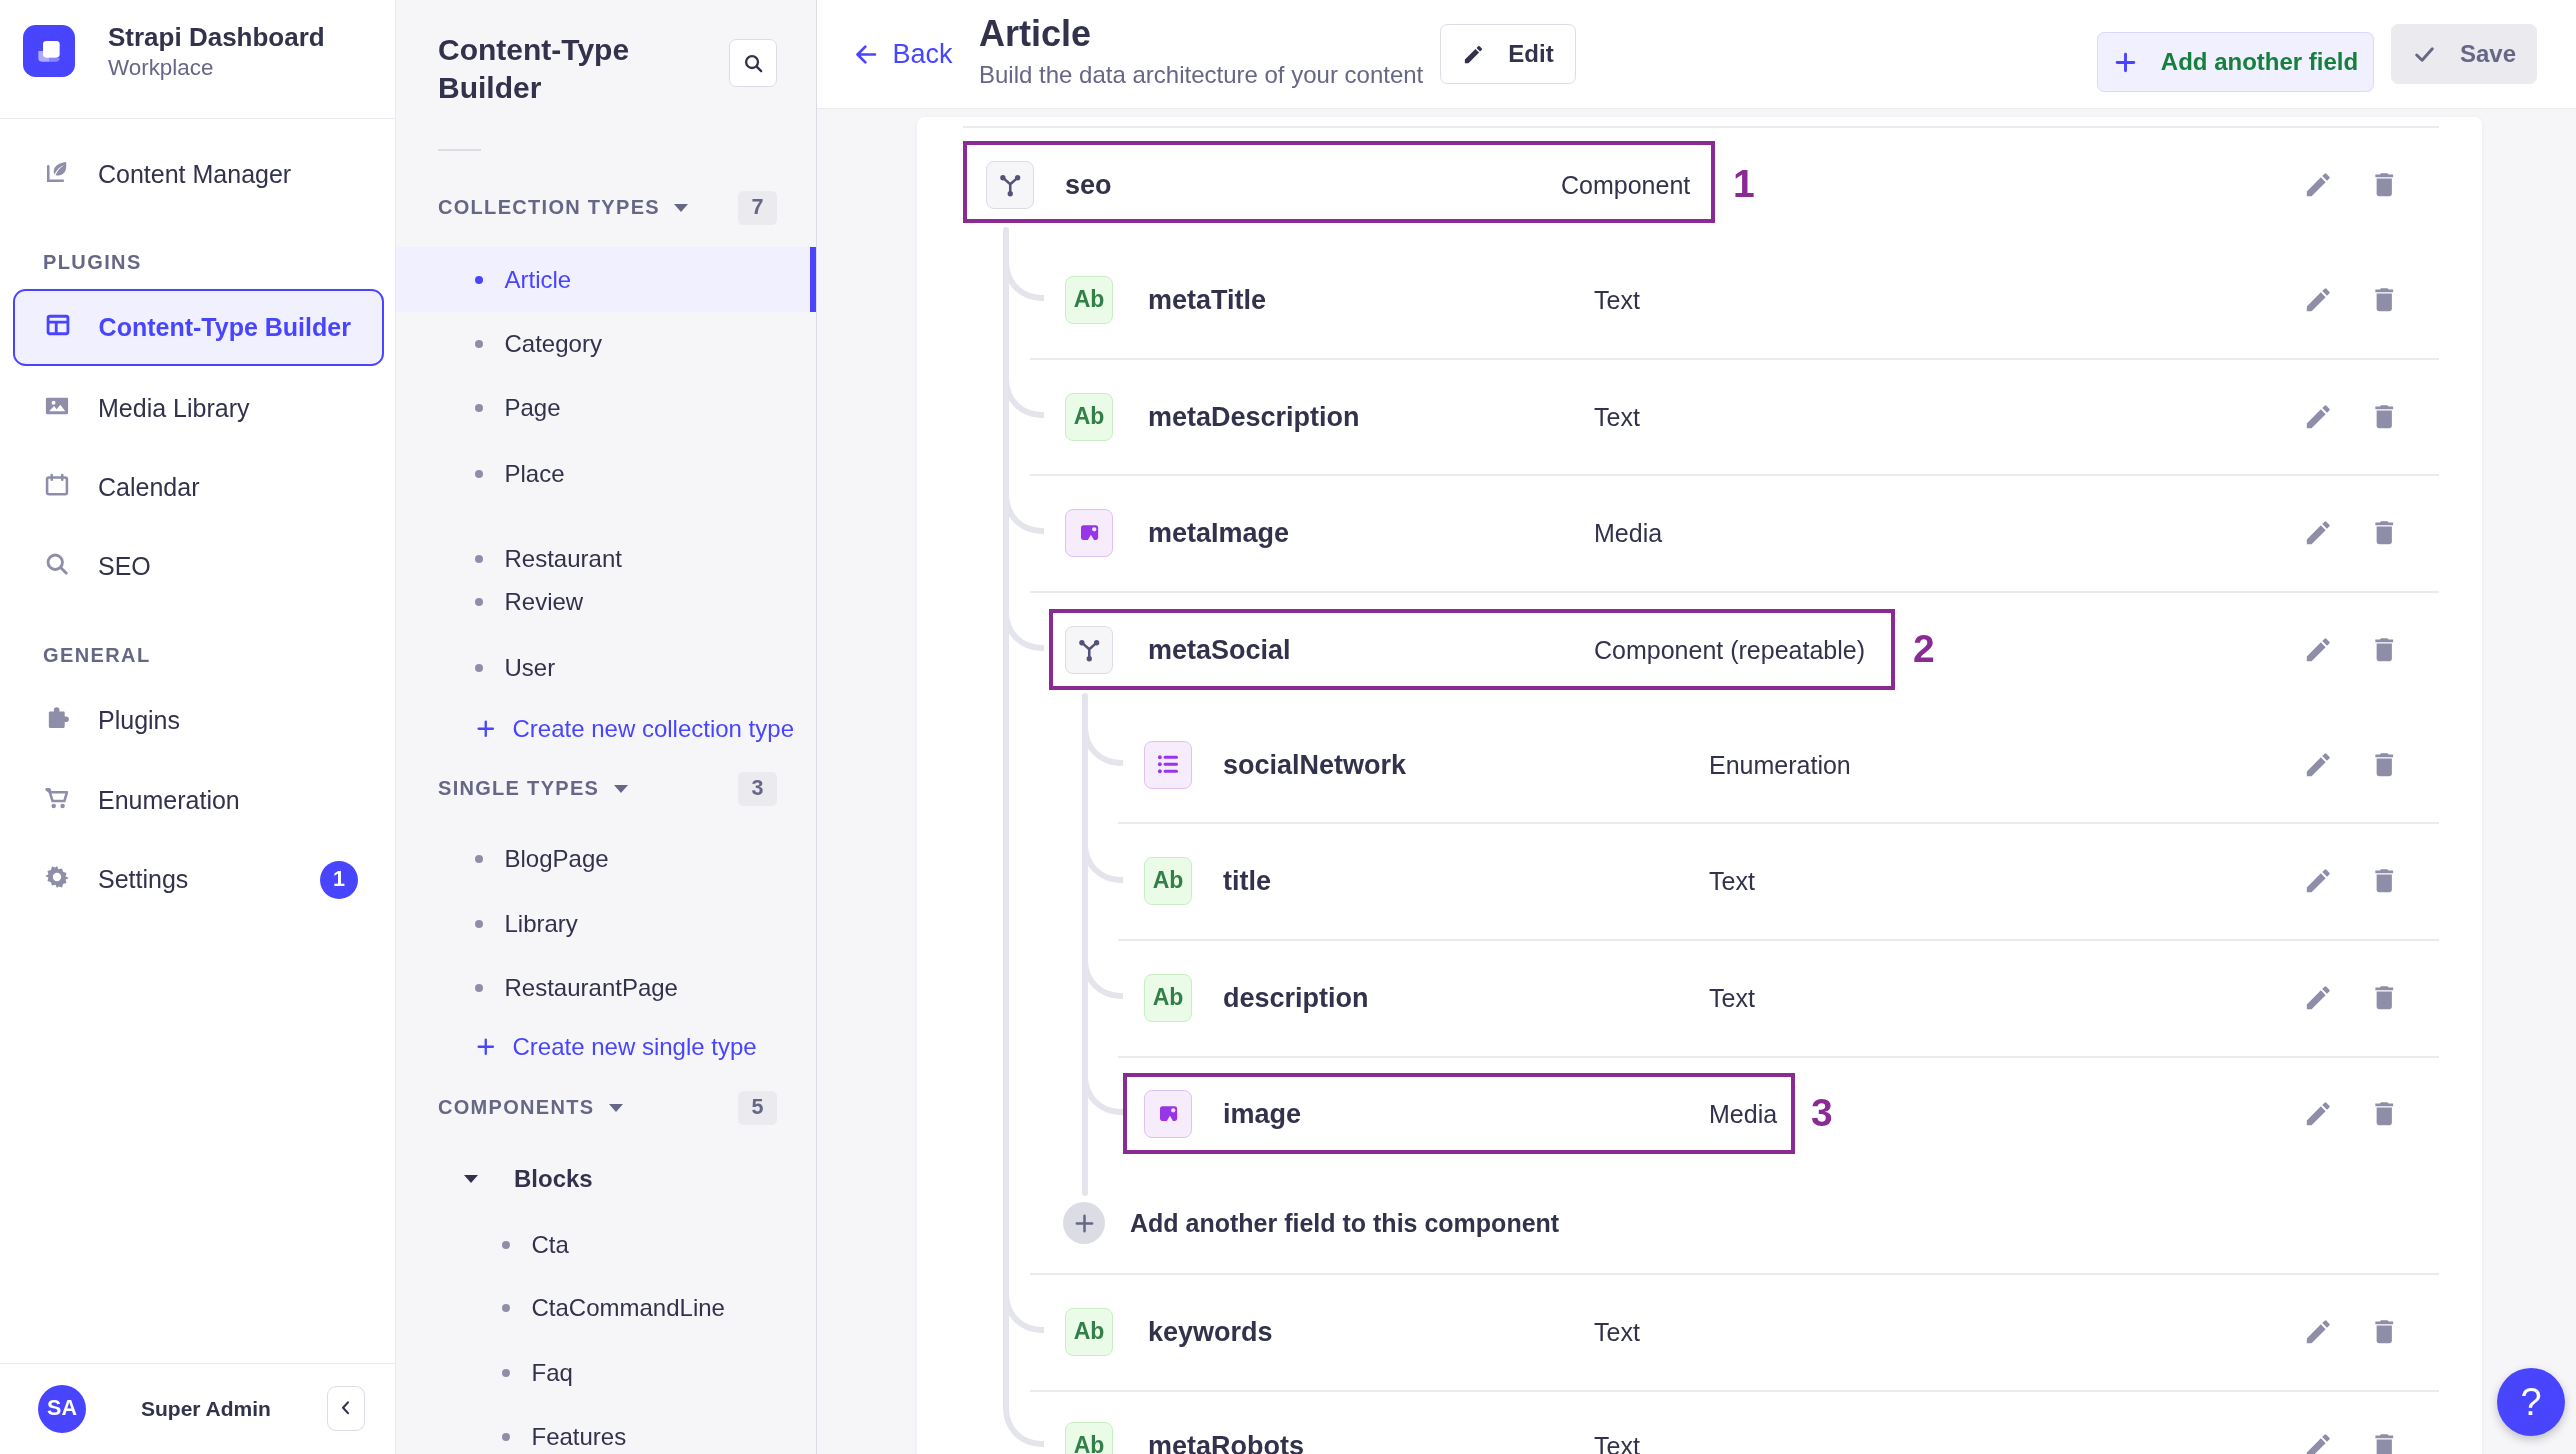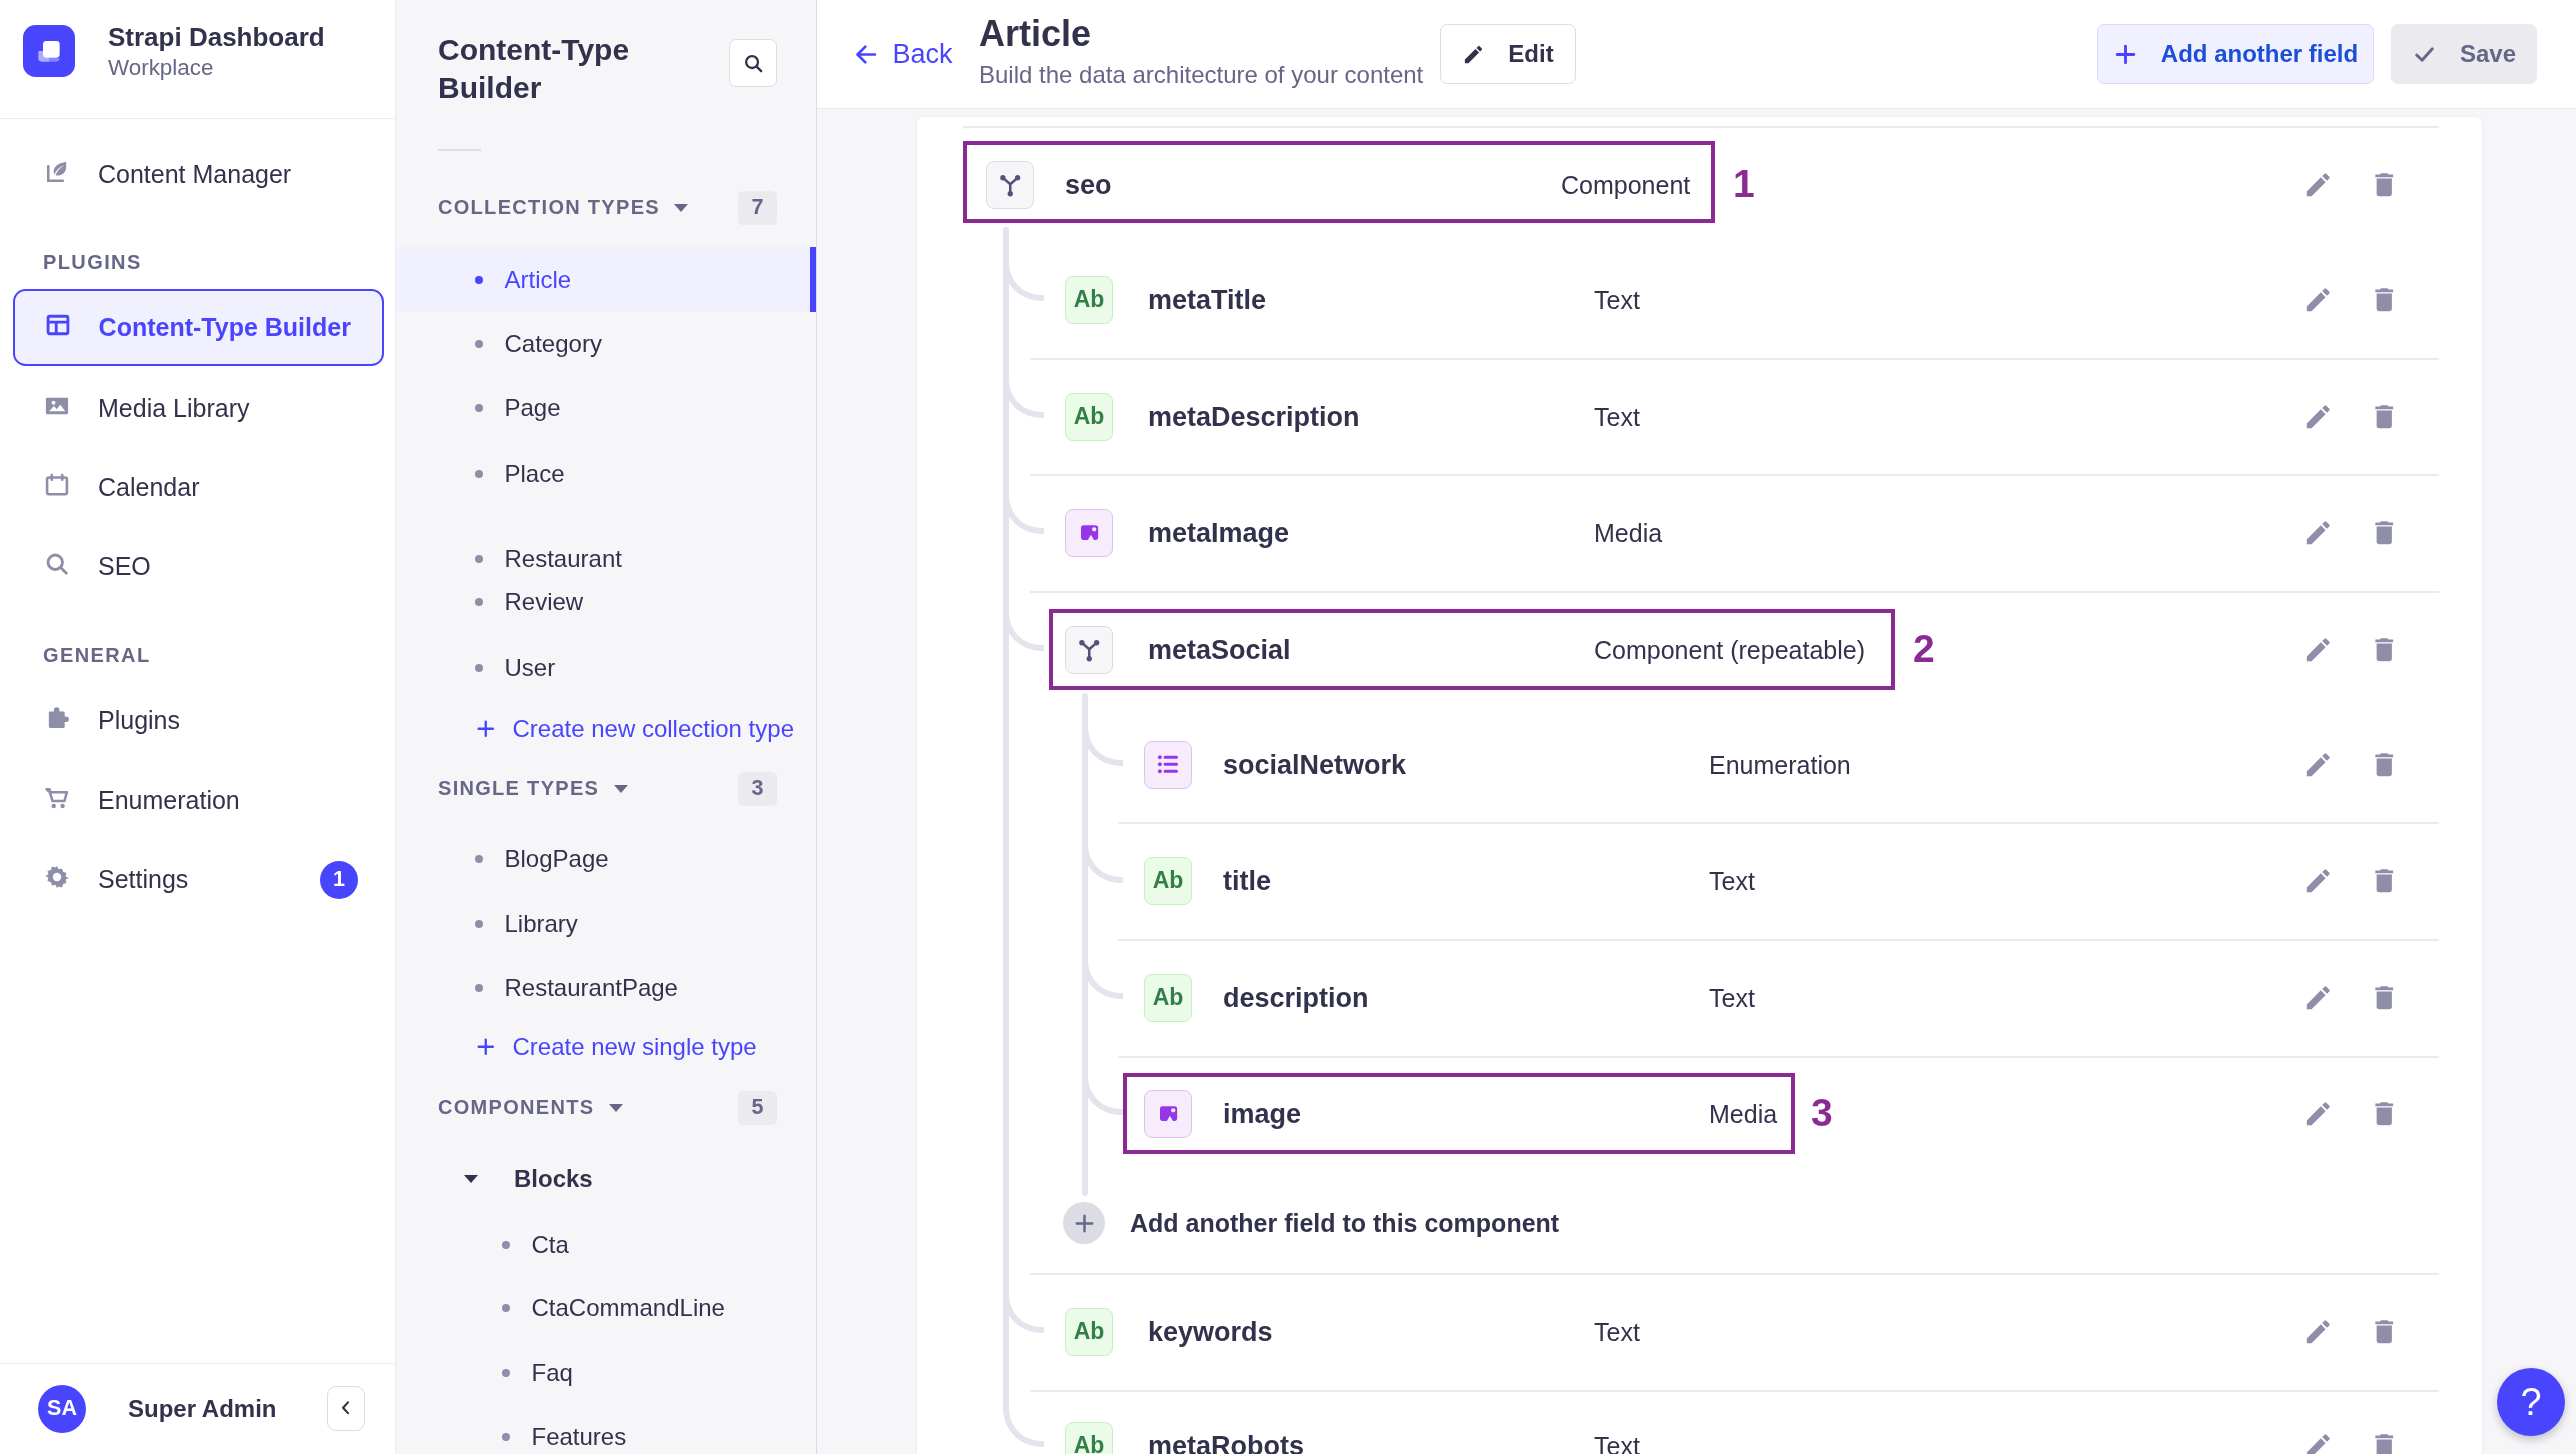--- a/index.html
+++ b/index.html
@@ -13,21 +13,21 @@
   .brand-title{font-size:26px;font-weight:700;color:#32324d;line-height:1.2;}
   .brand-sub{font-size:22.4px;color:#666687;margin-top:2.7px;}
   .sb-divider{position:absolute;left:0;top:118px;width:100%;height:0.9px;background:#eaeaef;}
   .snav{position:absolute;left:0;width:395px;height:65px;display:flex;align-items:center;gap:27px;padding-left:43px;font-size:25px;color:#32324d;cursor:pointer;}
   .snav svg{width:28px;height:28px;flex:none;}
   .slabel{position:absolute;left:43px;font-size:20px;font-weight:700;letter-spacing:1.4px;color:#666687;}
   .ctb-active{position:absolute;left:12.6px;top:289px;width:371px;height:77px;border:2.7px solid #4945ff;background:#f0f0ff;border-radius:12.6px;display:flex;align-items:center;gap:27px;padding-left:29px;font-size:25px;font-weight:600;color:#4945ff;cursor:pointer;}
   .nav-badge{position:absolute;left:320px;top:50%;transform:translateY(-50%);min-width:38px;height:38px;border-radius:19px;background:#4945ff;color:#fff;font-size:21.5px;font-weight:600;display:flex;align-items:center;justify-content:center;}
   .userrow{position:absolute;left:0;top:1363px;width:396px;height:91px;border-top:0.9px solid #eaeaef;}
   .avatar{position:absolute;left:38px;top:20.6px;width:48px;height:48px;border-radius:50%;background:#4945ff;color:#fff;font-size:21.5px;font-weight:700;display:flex;align-items:center;justify-content:center;}
-  .uname{position:absolute;left:128px;top:50%;transform:translateY(-50%);font-size:24px;font-weight:600;color:#32324d;}
+  .uname{position:absolute;left:141px;top:50%;transform:translateY(-50%);font-size:21px;font-weight:600;color:#32324d;}
   .collapse{position:absolute;left:327px;top:21.5px;width:38px;height:45px;border:0.9px solid #dcdce4;border-radius:9px;background:#fff;display:flex;align-items:center;justify-content:center;cursor:pointer;}
 
   
   .panel{position:absolute;left:396px;top:0;width:421px;height:1454px;background:#f6f6f9;border-right:0.9px solid #dcdce4;}
   .panel-title{position:absolute;left:42px;top:30.5px;width:260px;font-size:30px;font-weight:700;color:#32324d;line-height:1.28;}
   .search-btn{position:absolute;left:333px;top:39px;width:48px;height:48px;background:#fff;border:0.9px solid #dcdce4;border-radius:7.2px;display:flex;align-items:center;justify-content:center;cursor:pointer;}
   .panel-hr{position:absolute;left:42px;top:149px;width:43px;height:1.8px;background:#dcdce4;}
   .psec{position:absolute;left:42px;width:339px;height:39px;display:flex;align-items:center;gap:14.4px;font-size:20px;font-weight:700;letter-spacing:1.3px;color:#666687;cursor:pointer;}
   .caret{width:0;height:0;border-left:7.2px solid transparent;border-right:7.2px solid transparent;border-top:8px solid #666687;}
   .pbadge{margin-left:auto;min-width:39px;height:34px;border-radius:5.4px;background:#eaeaef;color:#666687;font-size:21.5px;font-weight:600;letter-spacing:0;display:flex;align-items:center;justify-content:center;}
@@ -42,21 +42,21 @@
   .pgroup{position:absolute;left:0;width:420px;height:65px;display:flex;align-items:center;gap:36px;padding-left:68px;font-size:24px;font-weight:700;color:#32324d;cursor:pointer;}
   .caret-sm{width:0;height:0;border-left:7.2px solid transparent;border-right:7.2px solid transparent;border-top:8px solid #32324d;}
 
   
   .mheader{position:absolute;left:817px;top:0;width:1759px;height:109px;background:#fff;border-bottom:0.9px solid #eaeaef;z-index:2;}
   .back{position:absolute;left:36px;top:0;height:109px;display:flex;align-items:center;gap:12.6px;color:#4945ff;font-size:27px;cursor:pointer;}
   .htitle{position:absolute;left:162px;top:12.6px;font-size:36px;font-weight:700;color:#32324d;}
   .hsub{position:absolute;left:162px;top:61px;font-size:24px;color:#666687;}
   .btn{position:absolute;top:24px;height:60px;border-radius:7.2px;display:flex;align-items:center;justify-content:center;gap:23px;font-size:24px;font-weight:600;cursor:pointer;}
   .btn-edit{left:623px;width:136px;background:#fff;border:0.9px solid #dcdce4;color:#32324d;}
-  .btn-add{left:1280px;width:277px;background:#f0f0ff;border:0.9px solid #d9d8ff;color:#1d4ed8;}
+  .btn-add{left:1280px;width:277px;background:#f0f0ff;border:0.9px solid #d9d8ff;color:#15803d;margin-top:8px;}
   .btn-save{left:1574px;width:146px;background:#eaeaef;border:0.9px solid #eaeaef;color:#666687;}
 
   
   .content{position:absolute;left:817px;top:109px;width:1759px;height:1345px;background:#f6f6f9;overflow:hidden;}
   .card{position:absolute;left:100px;top:8px;width:1565px;height:1338px;background:#fff;border-radius:7.2px 7.2px 0 0;box-shadow:0 1.8px 5.4px rgba(33,33,52,.06);}
   .divider{position:absolute;height:1.8px;background:#eaeaef;}
   .vline{position:absolute;width:6.3px;background:#e4e4ec;border-radius:3.6px;}
   .elbow{position:absolute;width:41px;height:43px;border-left:6.3px solid #e4e4ec;border-bottom:6.3px solid #e4e4ec;border-bottom-left-radius:38px;}
   .frow{position:absolute;left:0;width:1565px;height:117px;}
   .ficon{position:absolute;top:50%;transform:translateY(-50%);width:48px;height:48px;border-radius:8px;display:flex;align-items:center;justify-content:center;}

